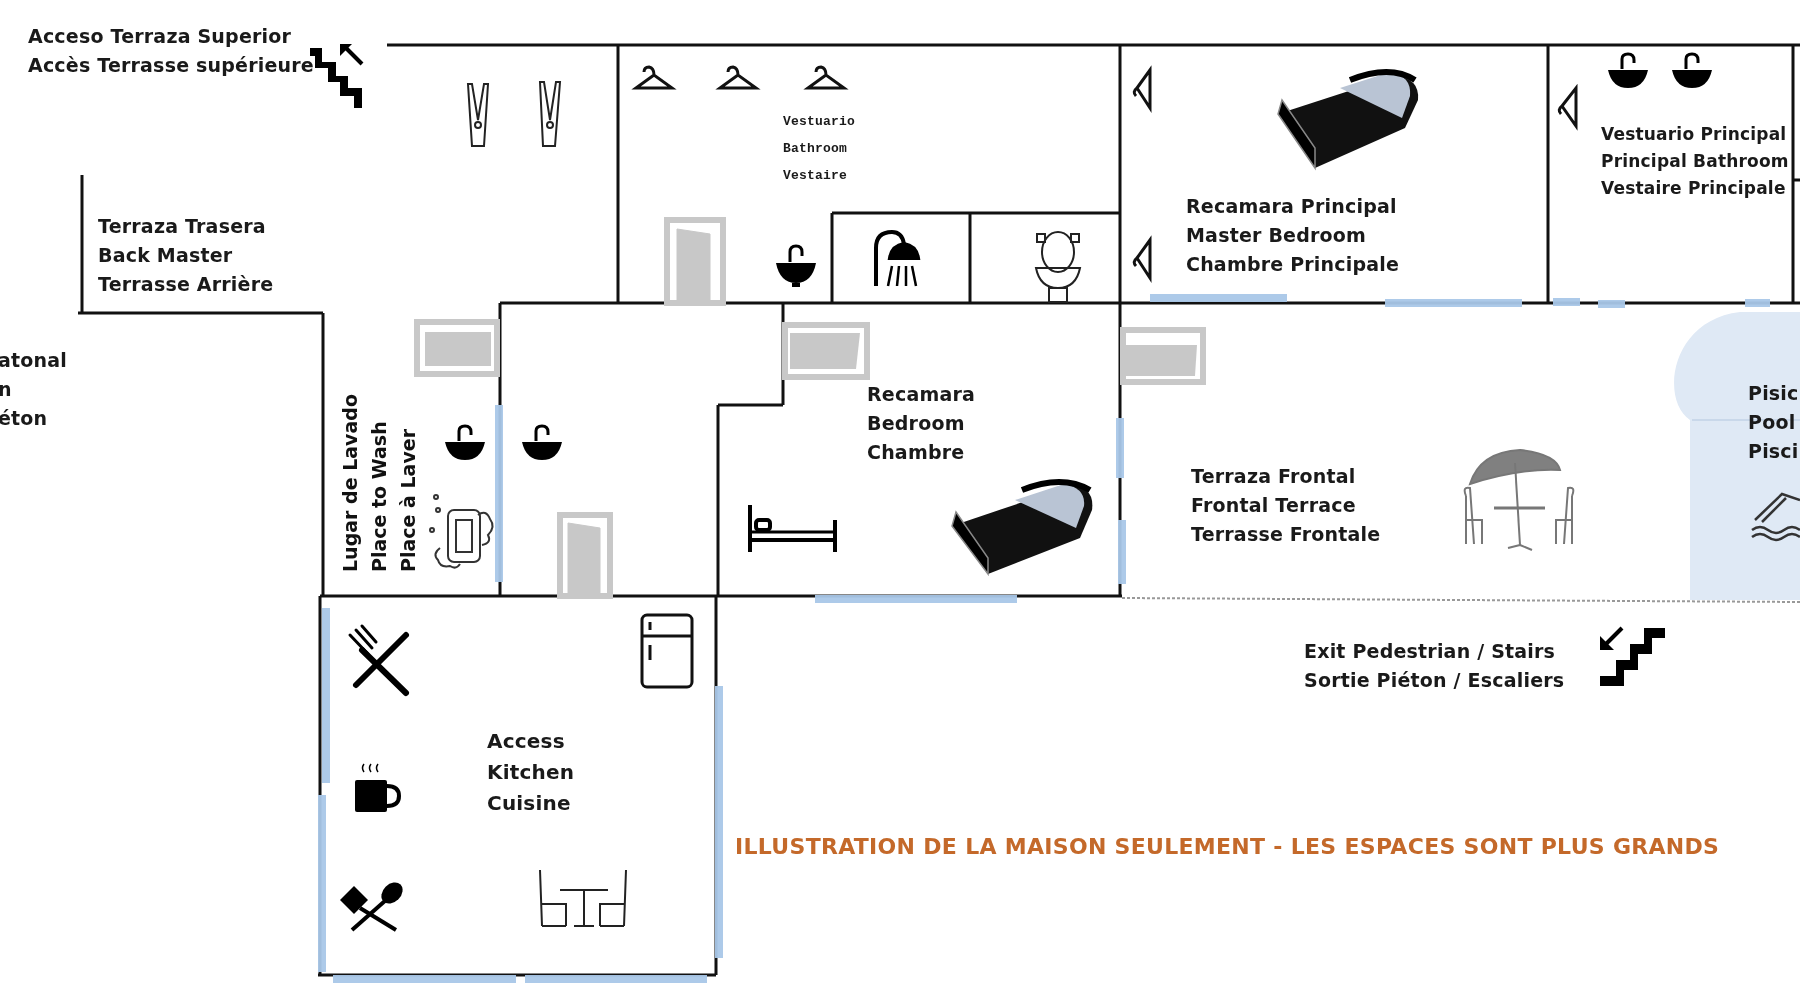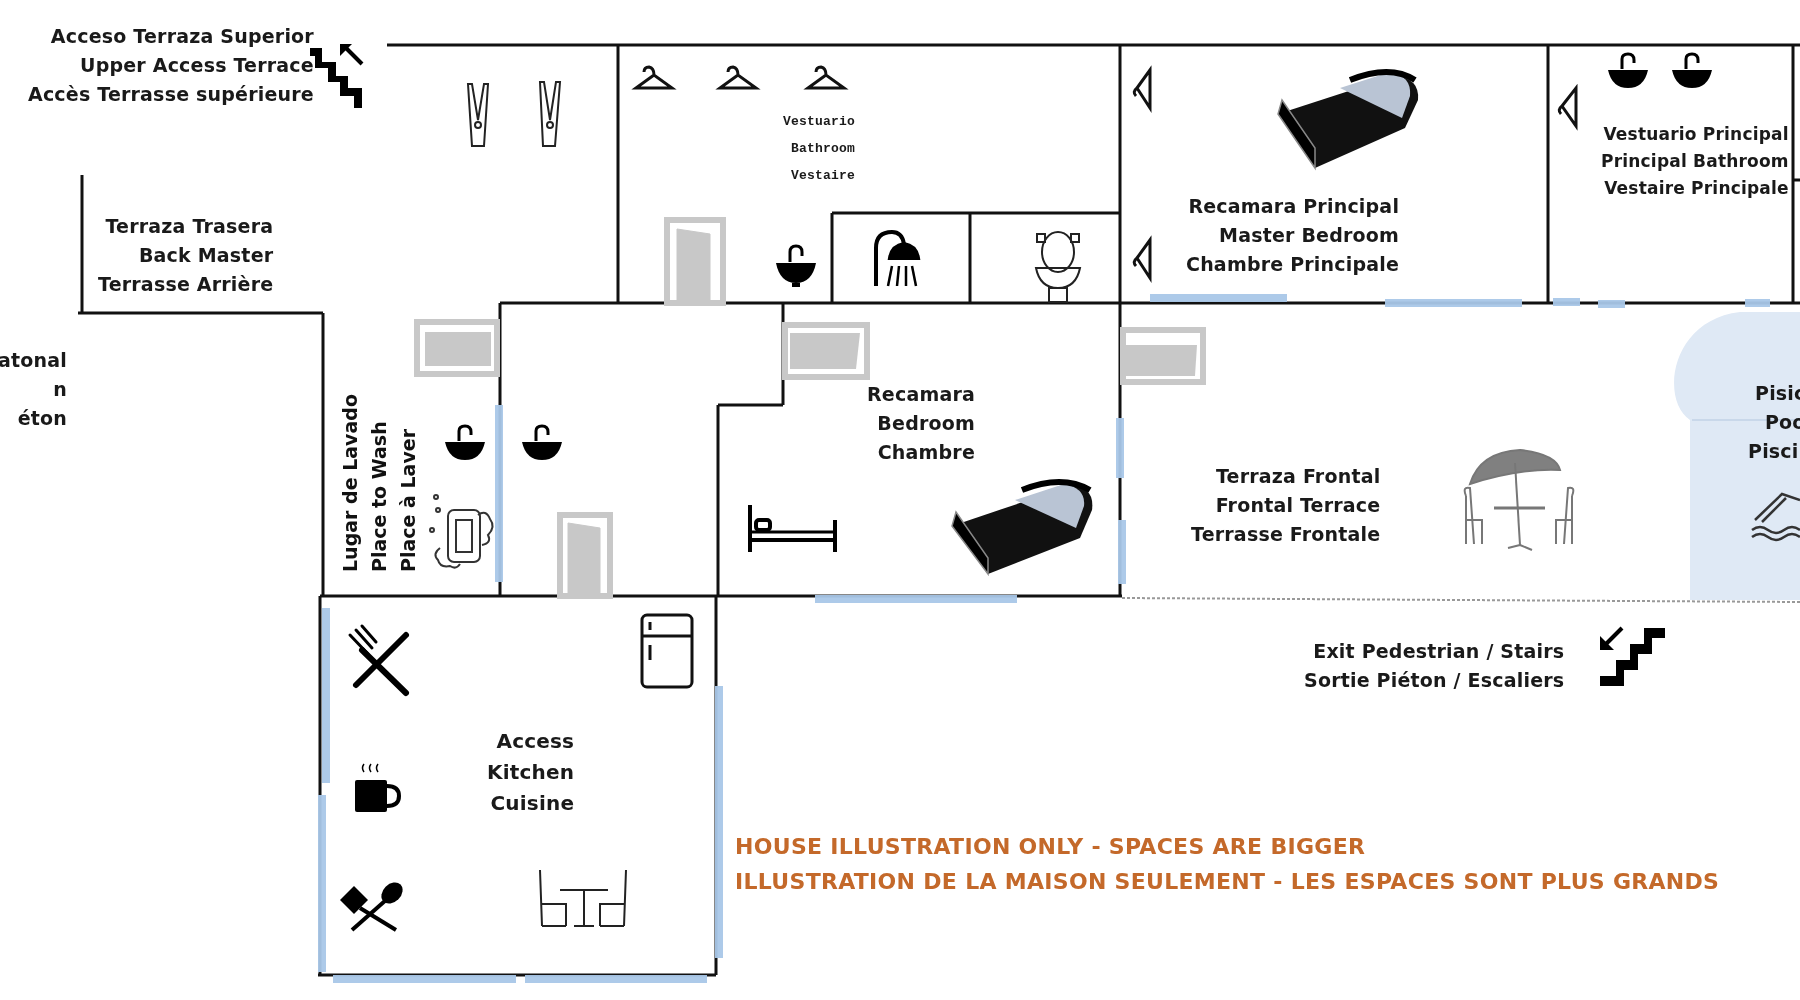--- a/index.html
+++ b/index.html
@@ -1,20 +1,20 @@
 <!DOCTYPE html>
 <html><head>
 <meta charset="utf-8">
 <style>
   html, body { margin:0; padding:0; background:#ffffff; }
   body { width:1800px; height:1000px; position:relative; overflow:hidden;
          font-family:"DejaVu Sans", "Liberation Sans", sans-serif; color:#111; }
   #plan { position:absolute; left:0; top:0; }
   .label { position:absolute; font-size:19px; line-height:29px; font-weight:600; color:#1a1a1a; white-space:nowrap; letter-spacing:0.2px; }
-  .label div { display:block;text-align:right; }
+  .label div { display:block; }
   .vlabel { position:absolute; transform-origin:left top; transform:rotate(-90deg); font-size:19px; line-height:29px; font-weight:600; white-space:nowrap; }
   .note { position:absolute; left:735px; top:829px; font-size:22px; line-height:35px; font-weight:700; color:#c4692a; white-space:nowrap; letter-spacing:0.3px; }
 </style>
 </head>
 <body>
 
 <svg id="plan" width="1800" height="1000" viewBox="0 0 1800 1000">
 
   <g>
     <path d="M1690,600 L1690,420 C1660,400 1670,320 1740,312 L1800,312 L1800,600 Z" fill="#dfe9f5"></path>
@@ -238,21 +238,20 @@
     <path d="M540,870 L542,926 M542,904 L566,904 L566,926 M542,926 L566,926"></path>
     <path d="M626,870 L624,926 M624,904 L600,904 L600,926 M600,926 L624,926"></path>
     <line x1="560" y1="890" x2="608" y2="890"></line>
     <line x1="584" y1="890" x2="584" y2="926"></line>
     <line x1="574" y1="926" x2="594" y2="926"></line>
   </g>
 </svg>
 
 <div class="label" style="left:28px;top:22px;">
   <div>Acceso Terraza Superior</div>
-  <div>Upper Access Terrace</div>
   <div>Accès Terrasse supérieure</div>
 </div>
 <div class="label" style="left:98px;top:212px;">
   <div>Terraza Trasera</div>
   <div>Back Master</div>
   <div>Terrasse Arrière</div>
 </div>
 <div class="label" style="left:-2px;top:346px;">
   <div>atonal</div>
   <div>n</div>
@@ -297,15 +296,14 @@
   <div>Exit Pedestrian / Stairs</div>
   <div>Sortie Piéton / Escaliers</div>
 </div>
 <div class="label" style="left:487px;top:726px;font-size:20px;line-height:31px;">
   <div>Access</div>
   <div>Kitchen</div>
   <div>Cuisine</div>
 </div>
 
 <div class="note">
-  <div>HOUSE ILLUSTRATION ONLY - SPACES ARE BIGGER</div>
   <div>ILLUSTRATION DE LA MAISON SEULEMENT - LES ESPACES SONT PLUS GRANDS</div>
 </div>
 
 </body></html>

